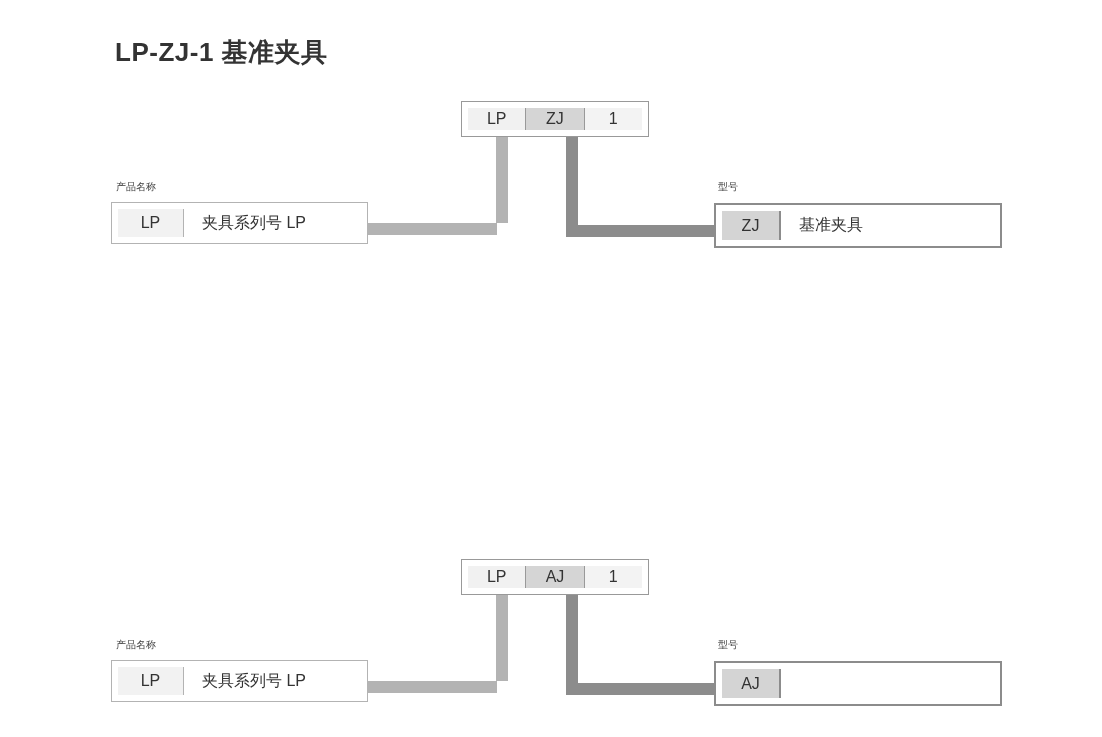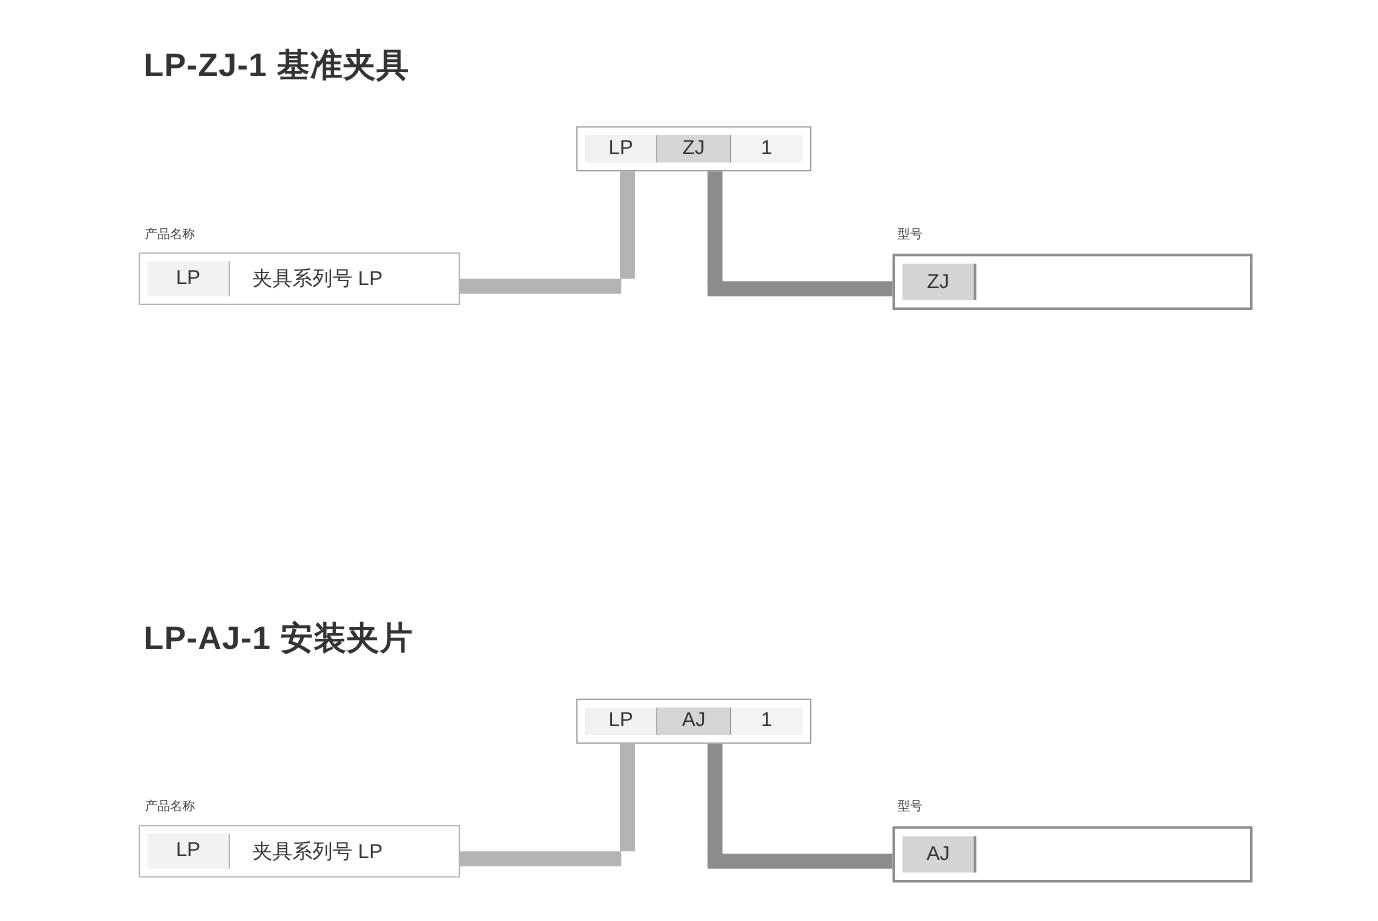--- a/index.html
+++ b/index.html
@@ -101,30 +101,30 @@
 
   <div class="field-label label-left">产品名称</div>
   <div class="info-box left-box">
     <div class="info-code">LP</div>
     <div class="info-desc">夹具系列号 LP</div>
   </div>
 
   <div class="field-label label-right">型号</div>
   <div class="info-box right-box">
     <div class="info-code">ZJ</div>
+    <div class="info-desc">基准夹具</div>
   </div>
 
   <div class="conn v1"></div>
   <div class="conn h1"></div>
   <div class="conn v2"></div>
   <div class="conn h2"></div>
 </div>
 
 <div class="section second">
-  <div class="title">LP-AJ-1 安装夹片</div>
 
   <div class="code-box">
     <div class="code-cell">LP</div>
     <div class="code-cell highlight">AJ</div>
     <div class="code-cell">1</div>
   </div>
 
   <div class="field-label label-left">产品名称</div>
   <div class="info-box left-box">
     <div class="info-code">LP</div>

